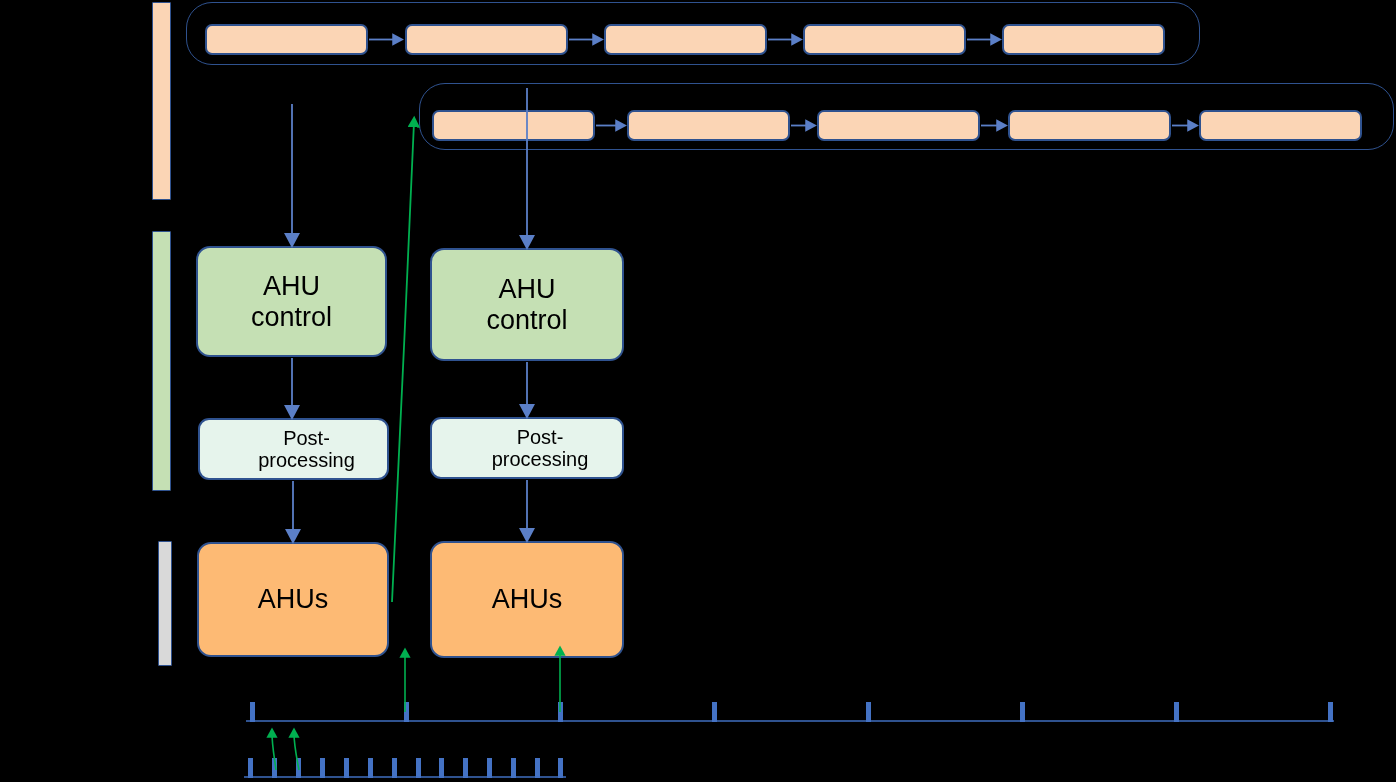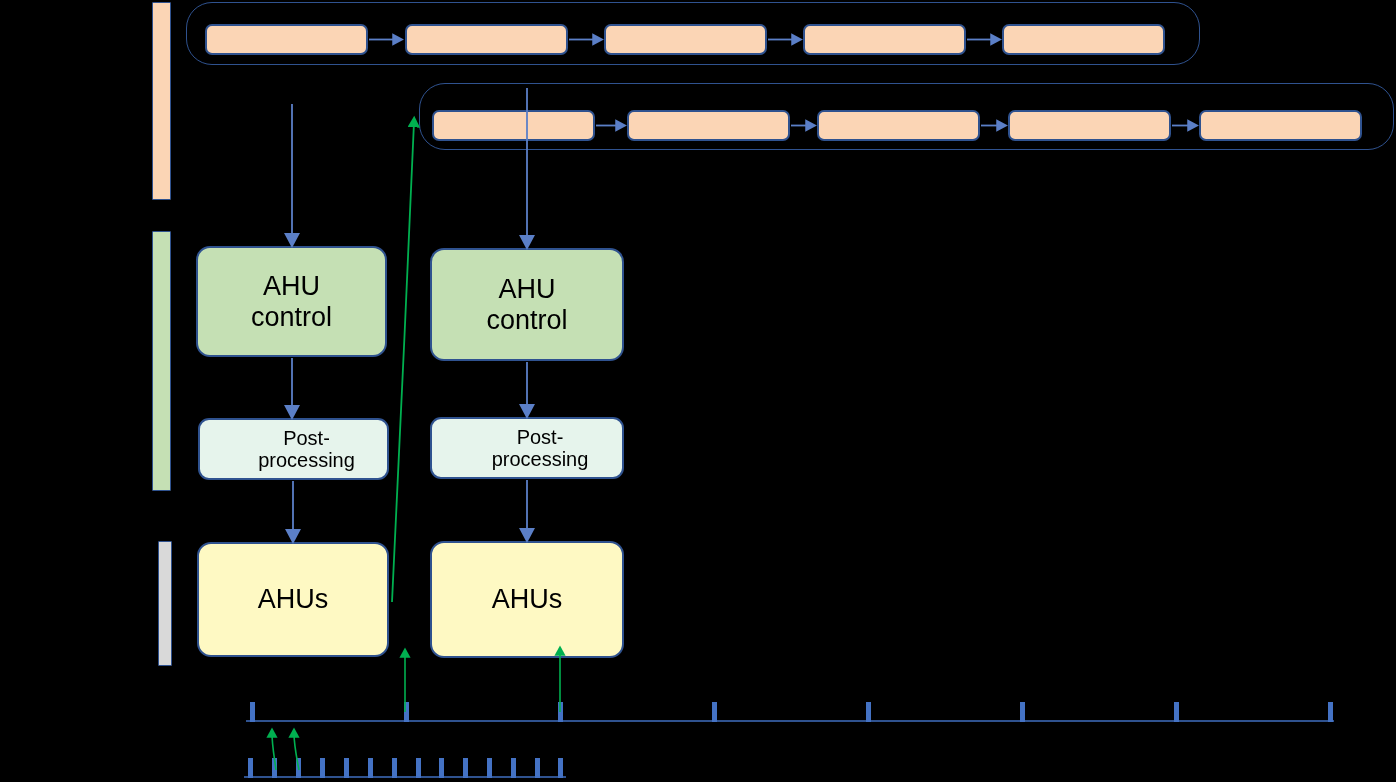--- a/index.html
+++ b/index.html
@@ -52,21 +52,21 @@
     border-radius: 14px;
     font-size: 27px;
   }
   .node.post-proc {
     background: #e6f4ec;
     border-radius: 11px;
     font-size: 20px;
     padding-left: 26px;
   }
   .node.ahus {
-    background: #fef9c3;
+    background: #fdba74;
     border-radius: 14px;
     font-size: 27px;
   }
 
   
   .axis-line {
     position: absolute;
     height: 2px;
     background: #2f528f;
   }

